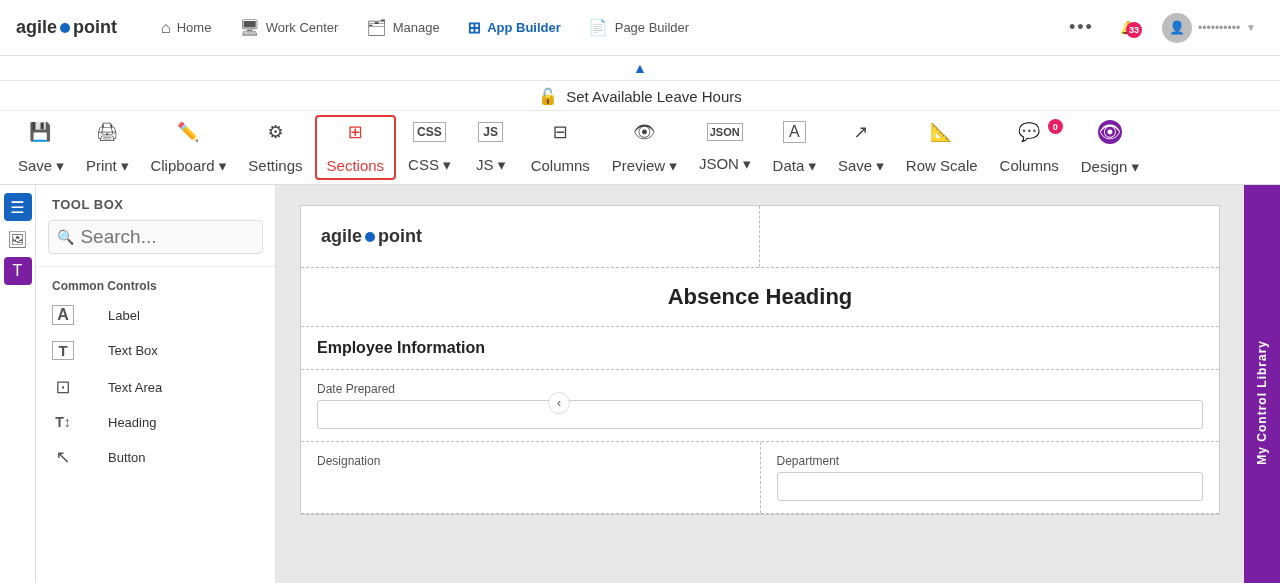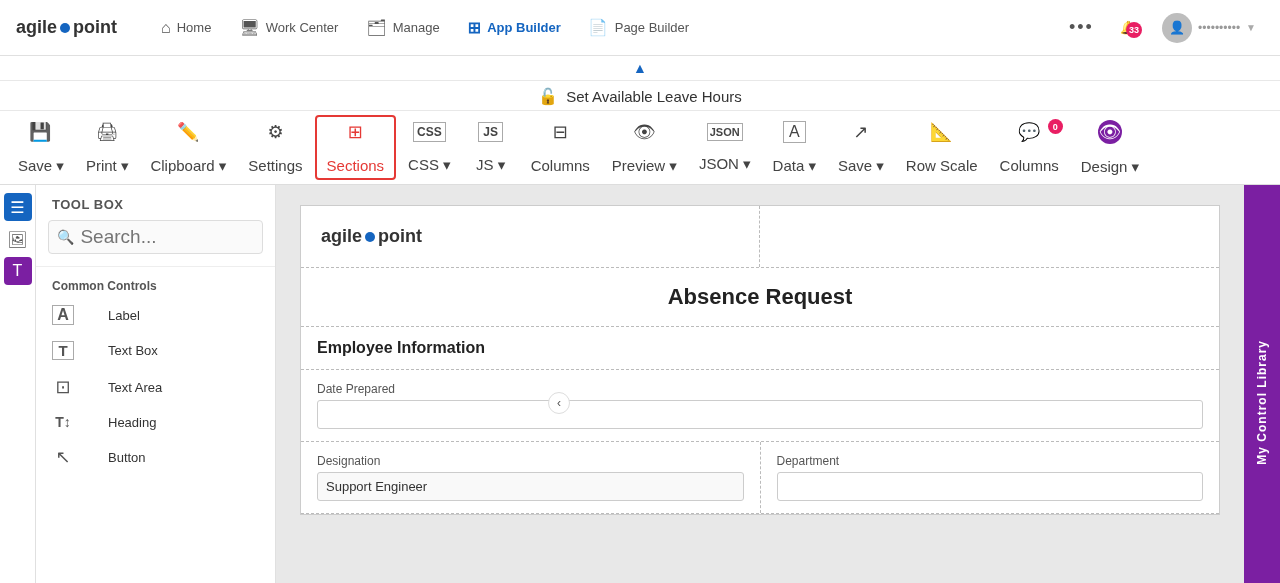--- a/index.html
+++ b/index.html
@@ -366,36 +366,35 @@
           <div class="agilepoint-logo">
             <span class="logo-agile">agile</span>
             <span class="logo-dot-blue"></span>
             <span class="logo-point">point</span>
           </div>
         </div>
         <div class="form-logo-right"></div>
       </div>
 
       <div class="form-title-row">
-        <span class="form-title">Absence Request</span>
+        <span class="form-title">Absence Heading</span>
       </div>
 
       <div class="form-section-header">Employee Information</div>
 
       <div class="form-fields-row">
         <div class="form-field-group">
           <div class="form-field-label">Date Prepared</div>
           <input class="form-field-input empty" type="text" style="">
         </div>
       </div>
 
       <div class="form-fields-row">
         <div class="form-field-group">
           <div class="form-field-label">Designation</div>
-          <input class="form-field-input" type="text" value="Support Engineer" style="">
         </div>
         <div class="form-field-group">
           <div class="form-field-label">Department</div>
           <input class="form-field-input empty" type="text" style="">
         </div>
       </div>
 
     </div>
   </div>
 

